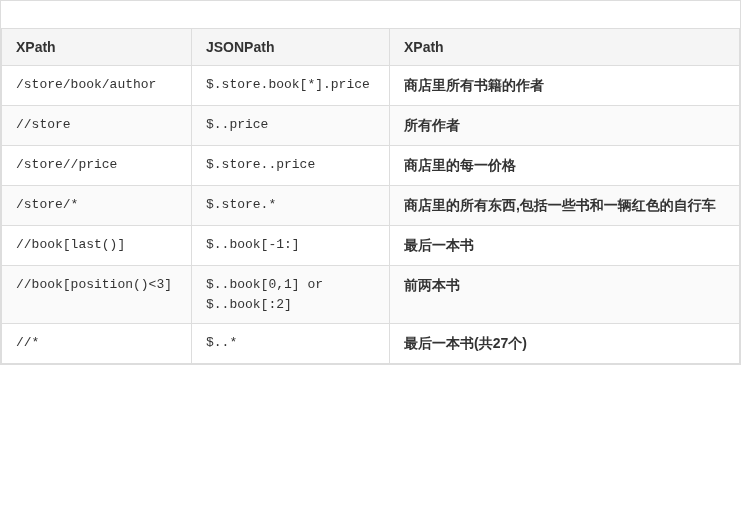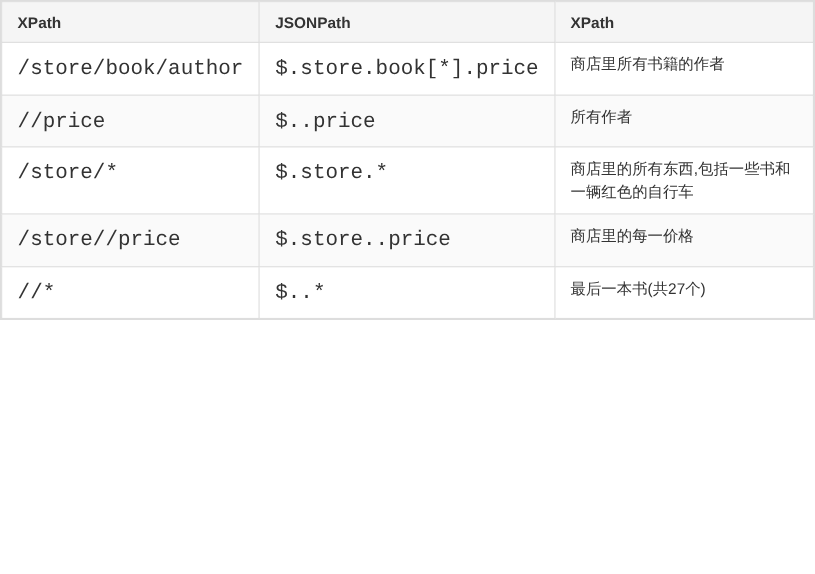--- a/index.html
+++ b/index.html
@@ -18,20 +18,21 @@
 
     .table-container {
       width: 741px;
       border: 1px solid #ddd;
       border-collapse: collapse;
     }
 
     table {
       width: 100%;
       border-collapse: collapse;
+      margin-top: 27px;
     }
 
     thead tr {
       background: #f5f5f5;
     }
 
     th {
       padding: 10px 14px;
       text-align: left;
       font-weight: bold;
@@ -50,25 +51,26 @@
     tr:nth-child(even) td {
       background: #fafafa;
     }
 
     tr:nth-child(odd) td {
       background: #fff;
     }
 
     .code {
       font-family: 'Courier New', Courier, monospace;
-      font-size: 19px;
+      font-size: 13px;
     }
 
     .result-col {
       min-width: 200px;
+      font-weight: bold;
     }
   </style>
 </head>
 <body>
 
 <div class="table-container">
   <table>
     <thead>
       <tr>
         <th>XPath</th>
@@ -76,33 +78,43 @@
         <th>XPath</th>
       </tr>
     </thead>
     <tbody id="table-body">
     <tr>
           <td class="code">/store/book/author</td>
           <td class="code">$.store.book[*].price</td>
           <td class="result-col">商店里所有书籍的作者</td>
         </tr>
         <tr>
-          <td class="code">//price</td>
+          <td class="code">//store</td>
           <td class="code">$..price</td>
           <td class="result-col">所有作者</td>
+        </tr>
+        <tr>
+          <td class="code">/store//price</td>
+          <td class="code">$.store..price</td>
+          <td class="result-col">商店里的每一价格</td>
         </tr>
         <tr>
           <td class="code">/store/*</td>
           <td class="code">$.store.*</td>
           <td class="result-col">商店里的所有东西,包括一些书和一辆红色的自行车</td>
         </tr>
         <tr>
-          <td class="code">/store//price</td>
-          <td class="code">$.store..price</td>
-          <td class="result-col">商店里的每一价格</td>
+          <td class="code">//book[last()]</td>
+          <td class="code">$..book[-1:]</td>
+          <td class="result-col">最后一本书</td>
+        </tr>
+        <tr>
+          <td class="code">//book[position()&lt;3]</td>
+          <td class="code">$..book[0,1] or<br>$..book[:2]</td>
+          <td class="result-col">前两本书</td>
         </tr>
         <tr>
           <td class="code">//*</td>
           <td class="code">$..*</td>
           <td class="result-col">最后一本书(共27个)</td>
         </tr>
       </tbody>
   </table>
 </div>
 

